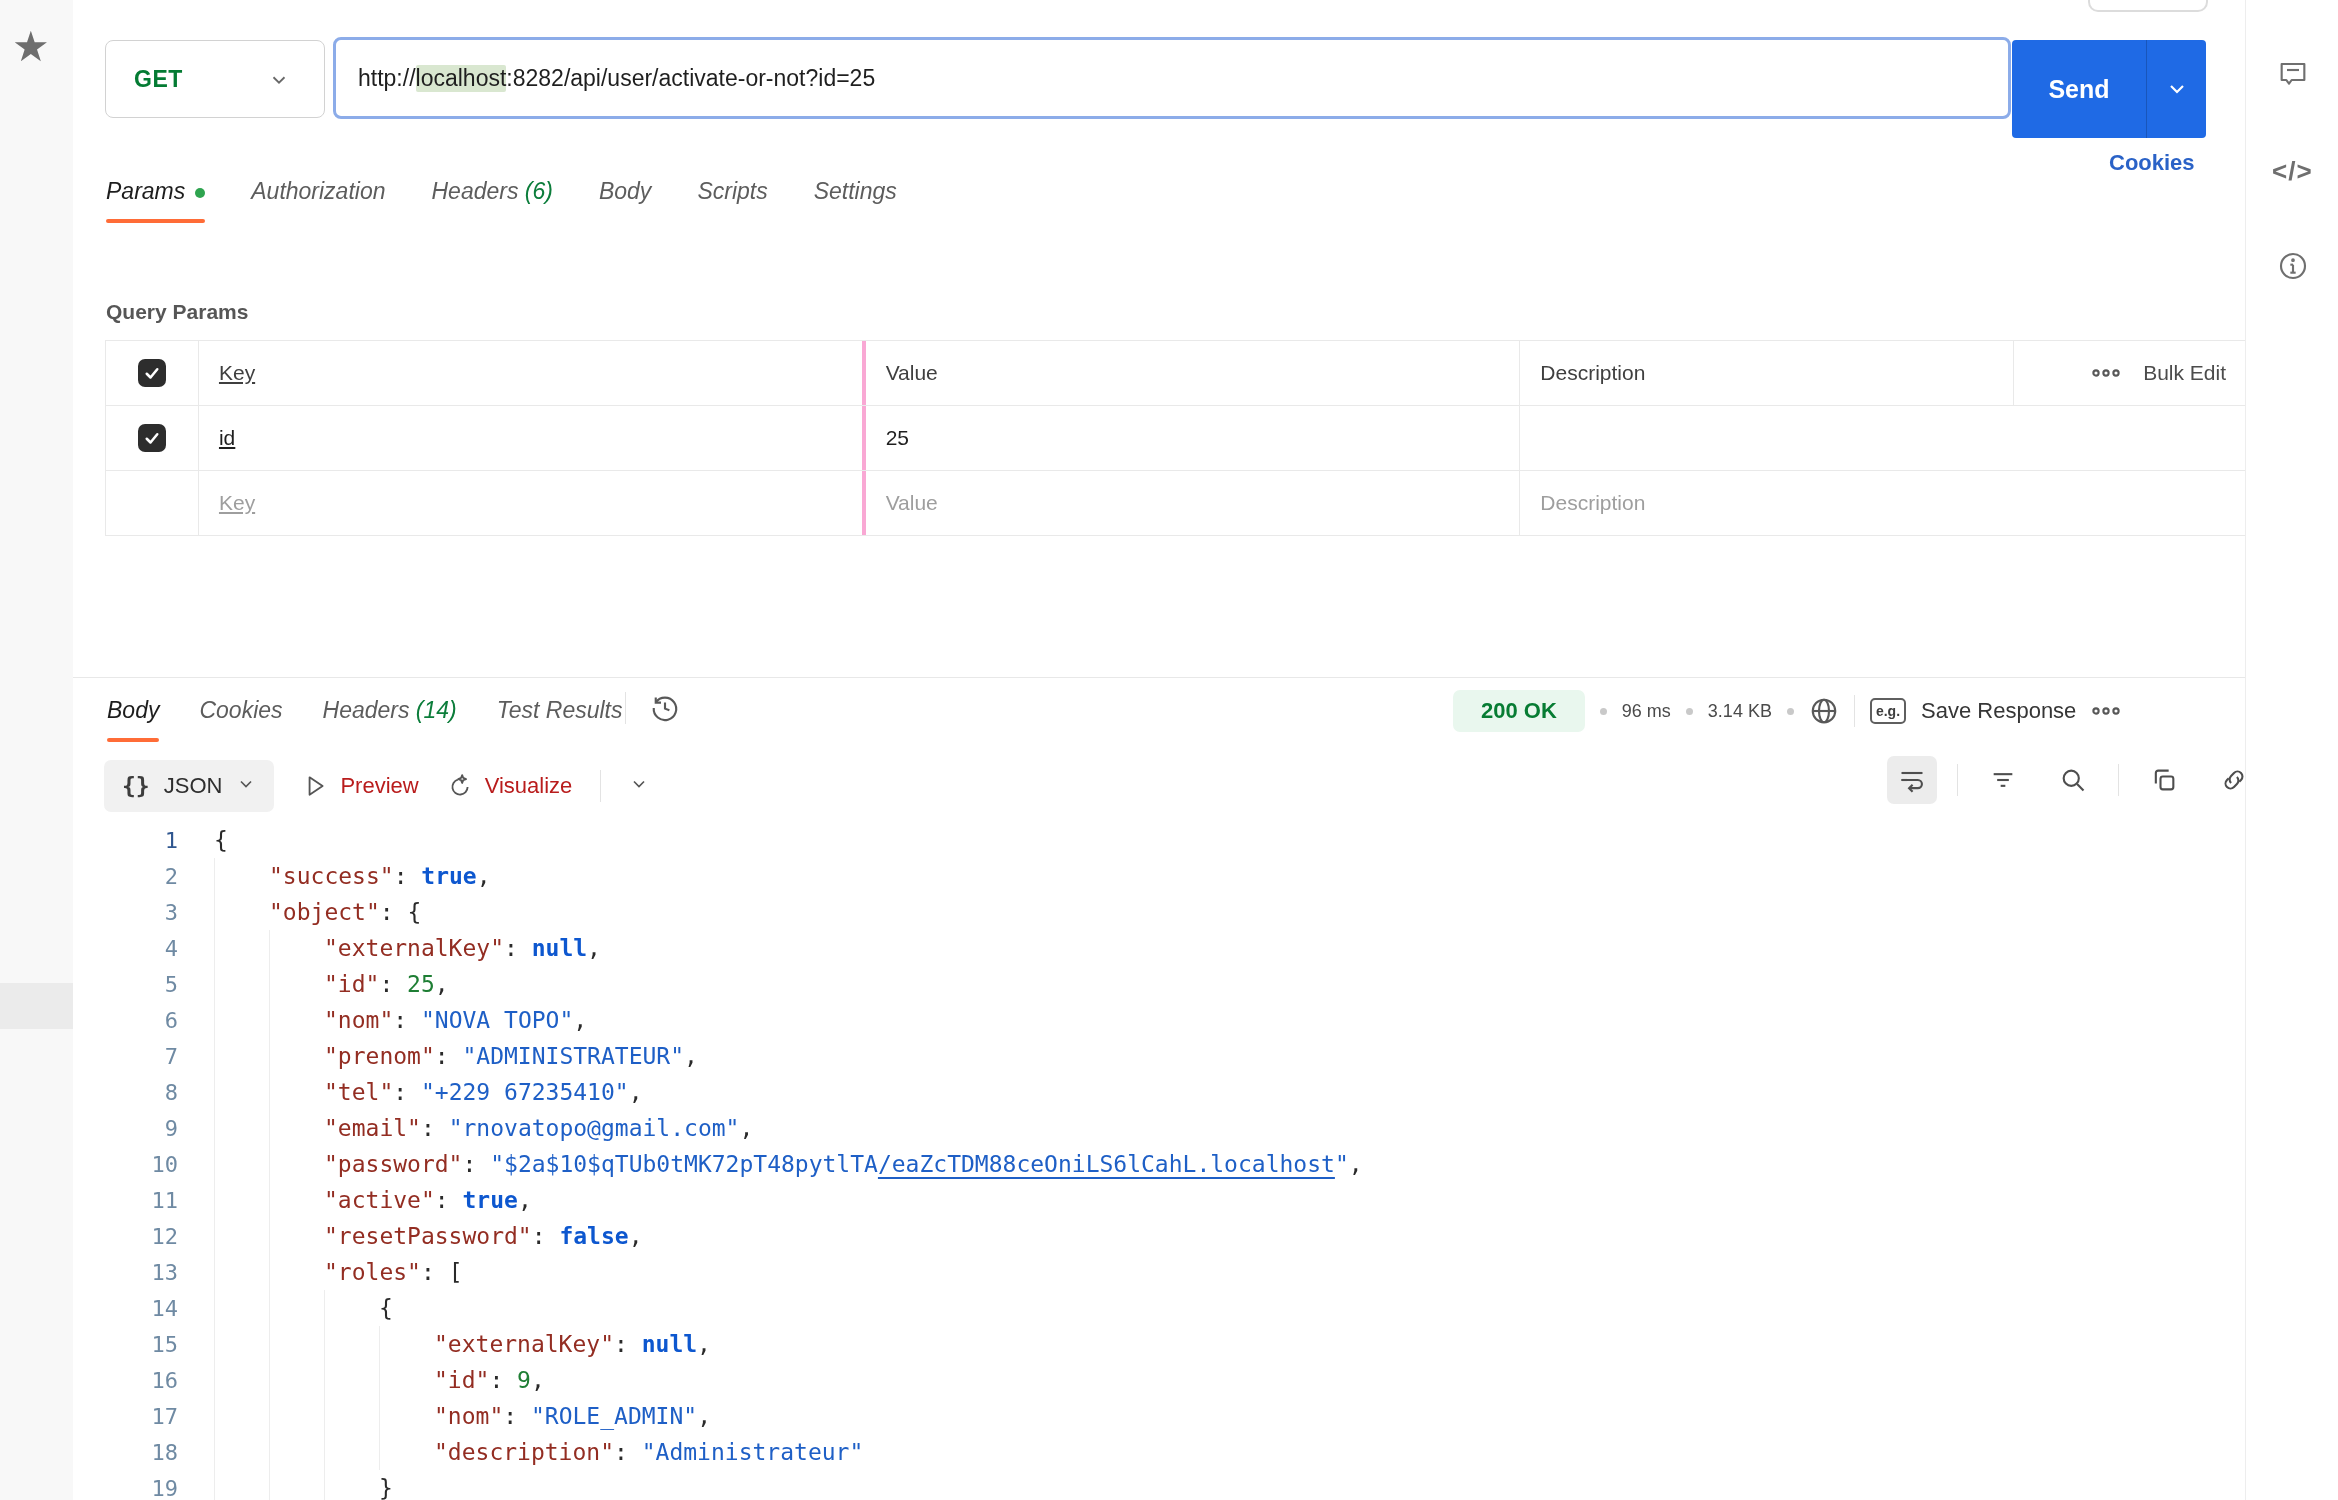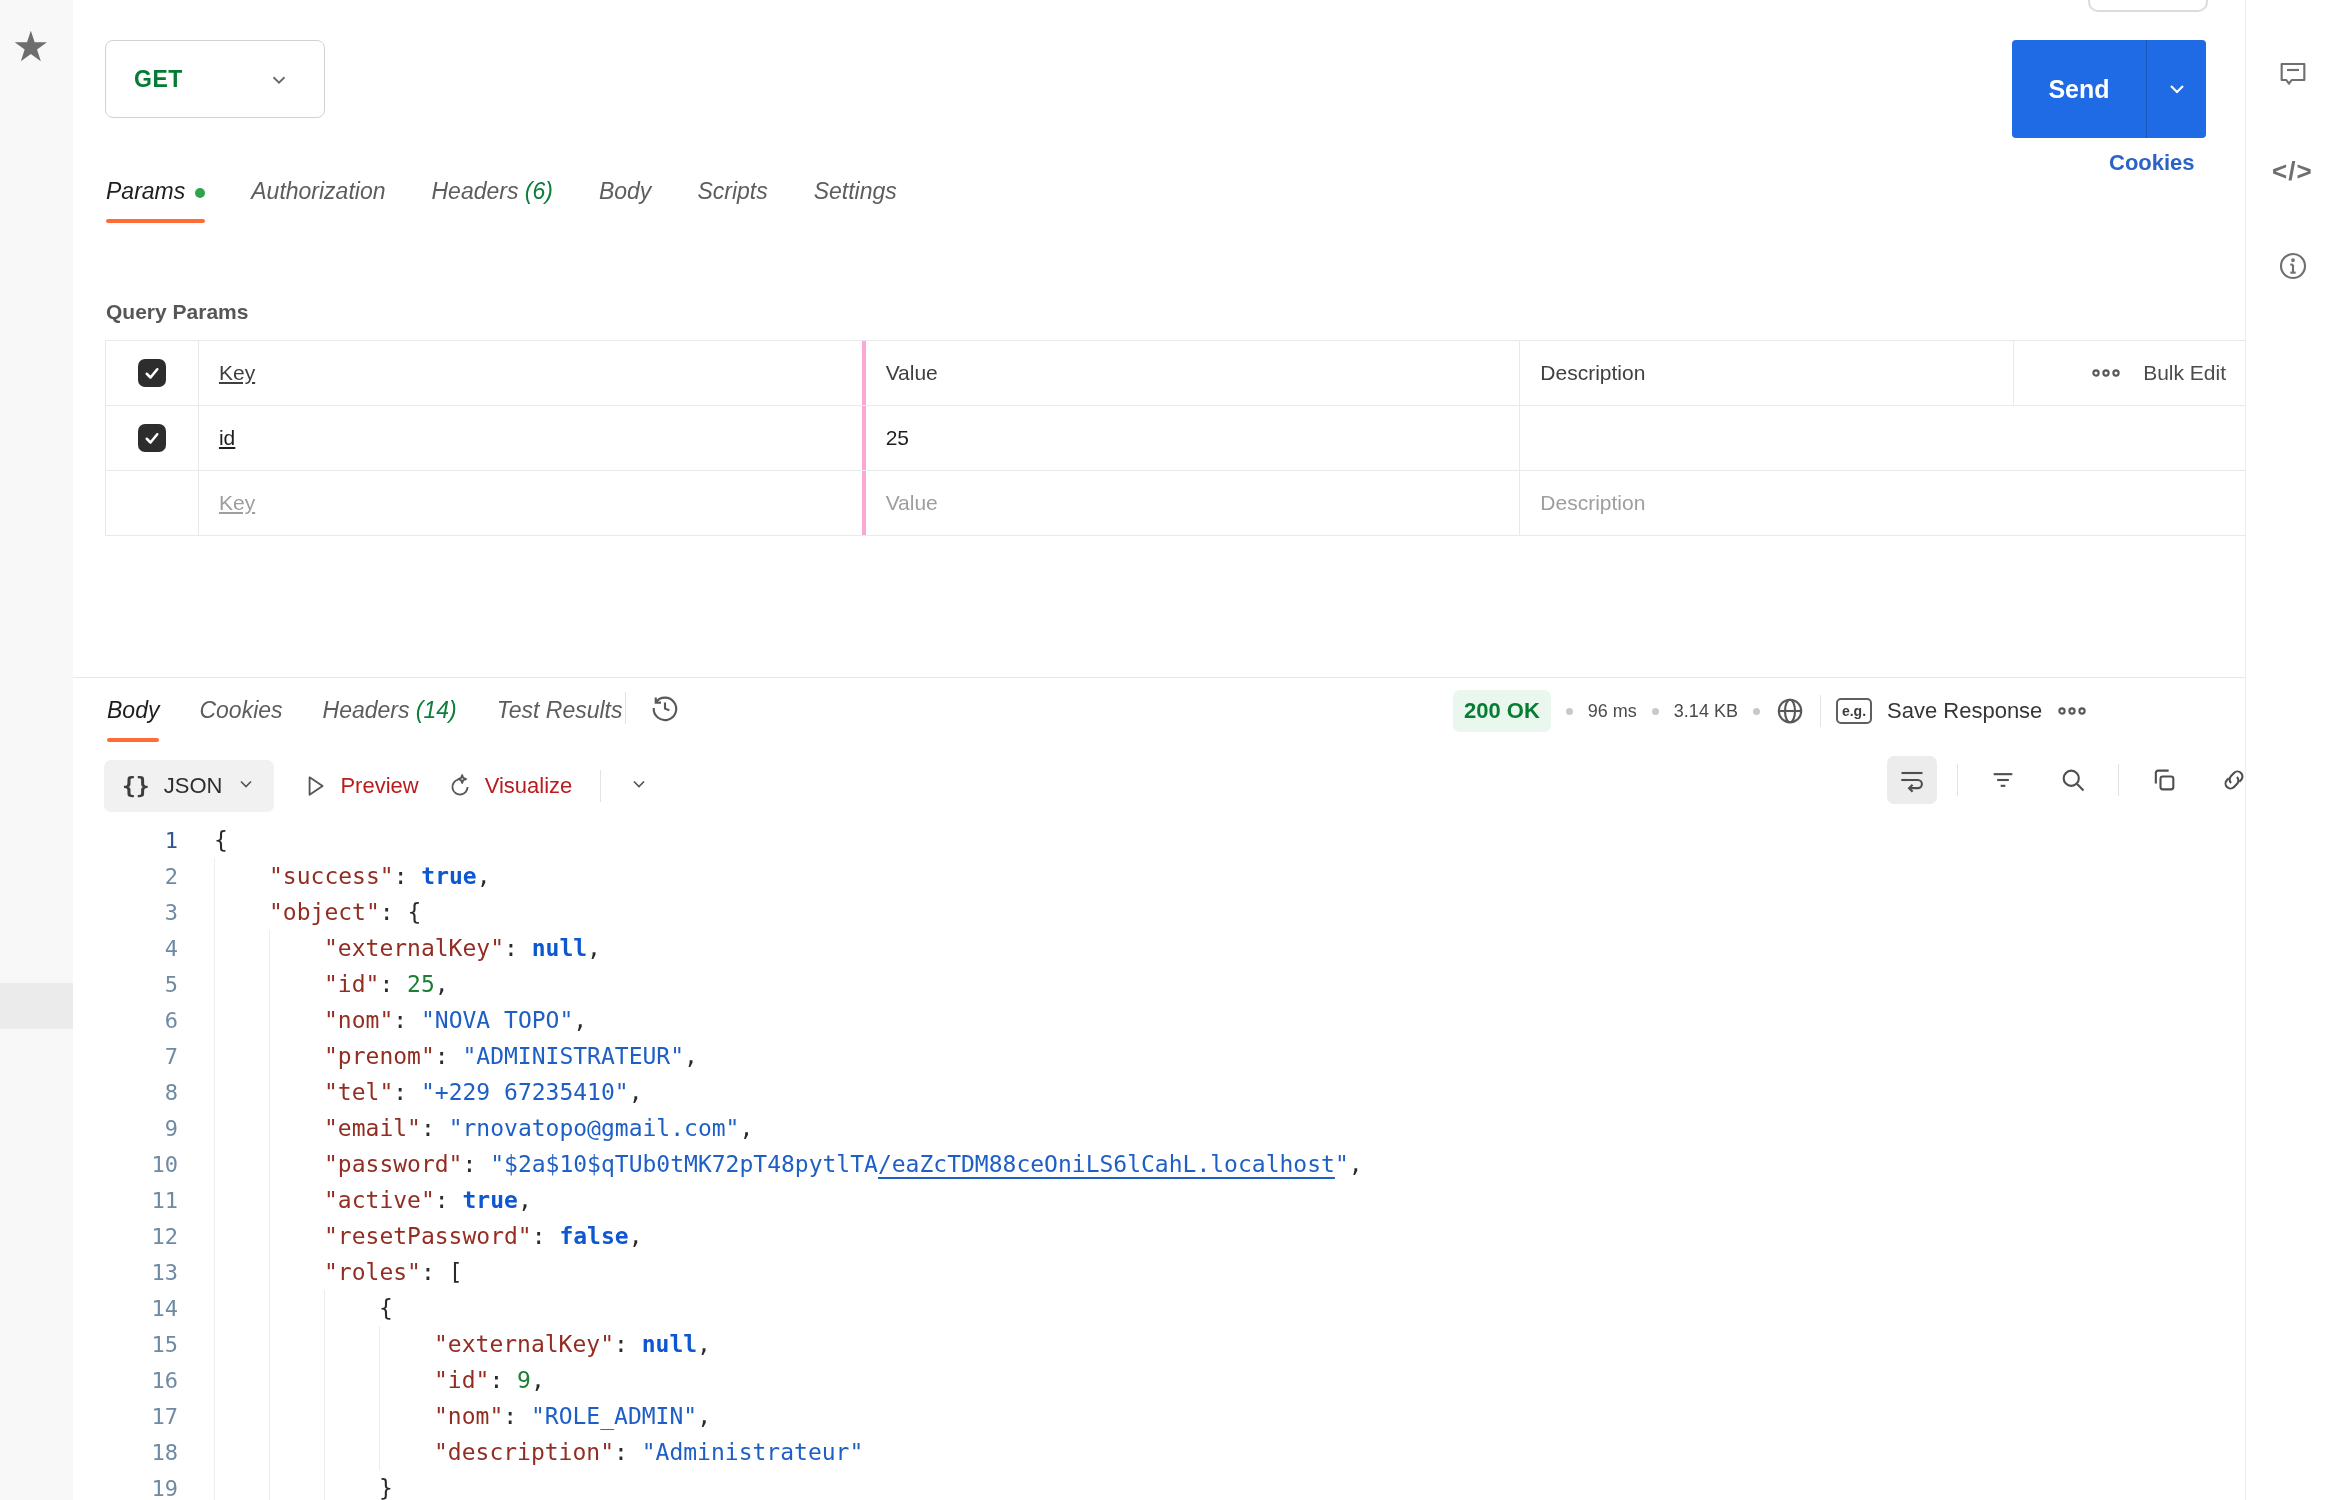--- a/index.html
+++ b/index.html
@@ -63,21 +63,21 @@
   .panel-divider { position:absolute; left:0; top:677px; width:2172px; height:1px; background:#e8e8e8; }
 
   
   #res-tabs { left:34px; top:697px; gap:40px; }
   .res-tab-extras { position:absolute; left:552px; top:692px; display:flex; align-items:center; gap:24px; }
   .vdiv { width:1px; height:32px; background:#e3e3e3; }
   .tool-icon { cursor:pointer; display:flex; align-items:center; justify-content:center; }
   .tool-icon svg { width:30px; height:30px; stroke:#585858; fill:none; stroke-width:1.7; }
 
   .status-row { position:absolute; left:1380px; top:690px; display:flex; align-items:center; gap:15px; }
-  .status-pill { background:#e9f7ee; color:#077c33; font-size:22px; font-weight:600; padding:8px 11px; border-radius:7px; white-space:nowrap; }
+  .status-pill { background:#e9f7ee; color:#077c33; font-size:22px; font-weight:600; padding:8px 28px; border-radius:7px; white-space:nowrap; }
   .meta-dot { width:7px; height:7px; border-radius:50%; background:#c9c9c9; }
   .meta-text { font-size:18px; color:#4a4a4a; white-space:nowrap; }
   .eg-badge { border:2px solid #5f5f5f; border-radius:5px; font-size:14px; color:#3d3d3d; padding:3px 4px; font-weight:600; }
   .save-label { font-size:22px; color:#363636; cursor:pointer; white-space:nowrap; }
 
   
   .viewer-bar { position:absolute; left:31px; top:760px; display:flex; align-items:center; gap:28px; }
   .json-pill { background:#f1f1f1; border-radius:7px; height:52px; display:flex; align-items:center; gap:14px; padding:0 18px; cursor:pointer; }
   .braces { font-size:23px; color:#3d3d3d; font-weight:600; font-family:"DejaVu Sans Mono", monospace; }
   .json-label { font-size:22px; color:#2f2f2f; }
@@ -117,20 +117,21 @@
 
   <div class="method-select">
     <span class="method-label">GET</span>
     <span class="chev">
       <svg viewBox="0 0 24 24">
           <polyline points="6,9 12,15 18,9"></polyline>
         </svg>
     </span>
   </div>
 
+  <div class="url-box"><span>http://</span><span class="url-hl">localhost</span><span>:8282/api/user/activate-or-not?id=25</span></div>
 
   <div class="send-btn">
     <span class="send-main">Send</span>
     <span class="send-split"></span>
     <span class="send-caret">
       <svg viewBox="0 0 24 24">
           <polyline points="6,9 12,15 18,9"></polyline>
         </svg>
     </span>
   </div>

